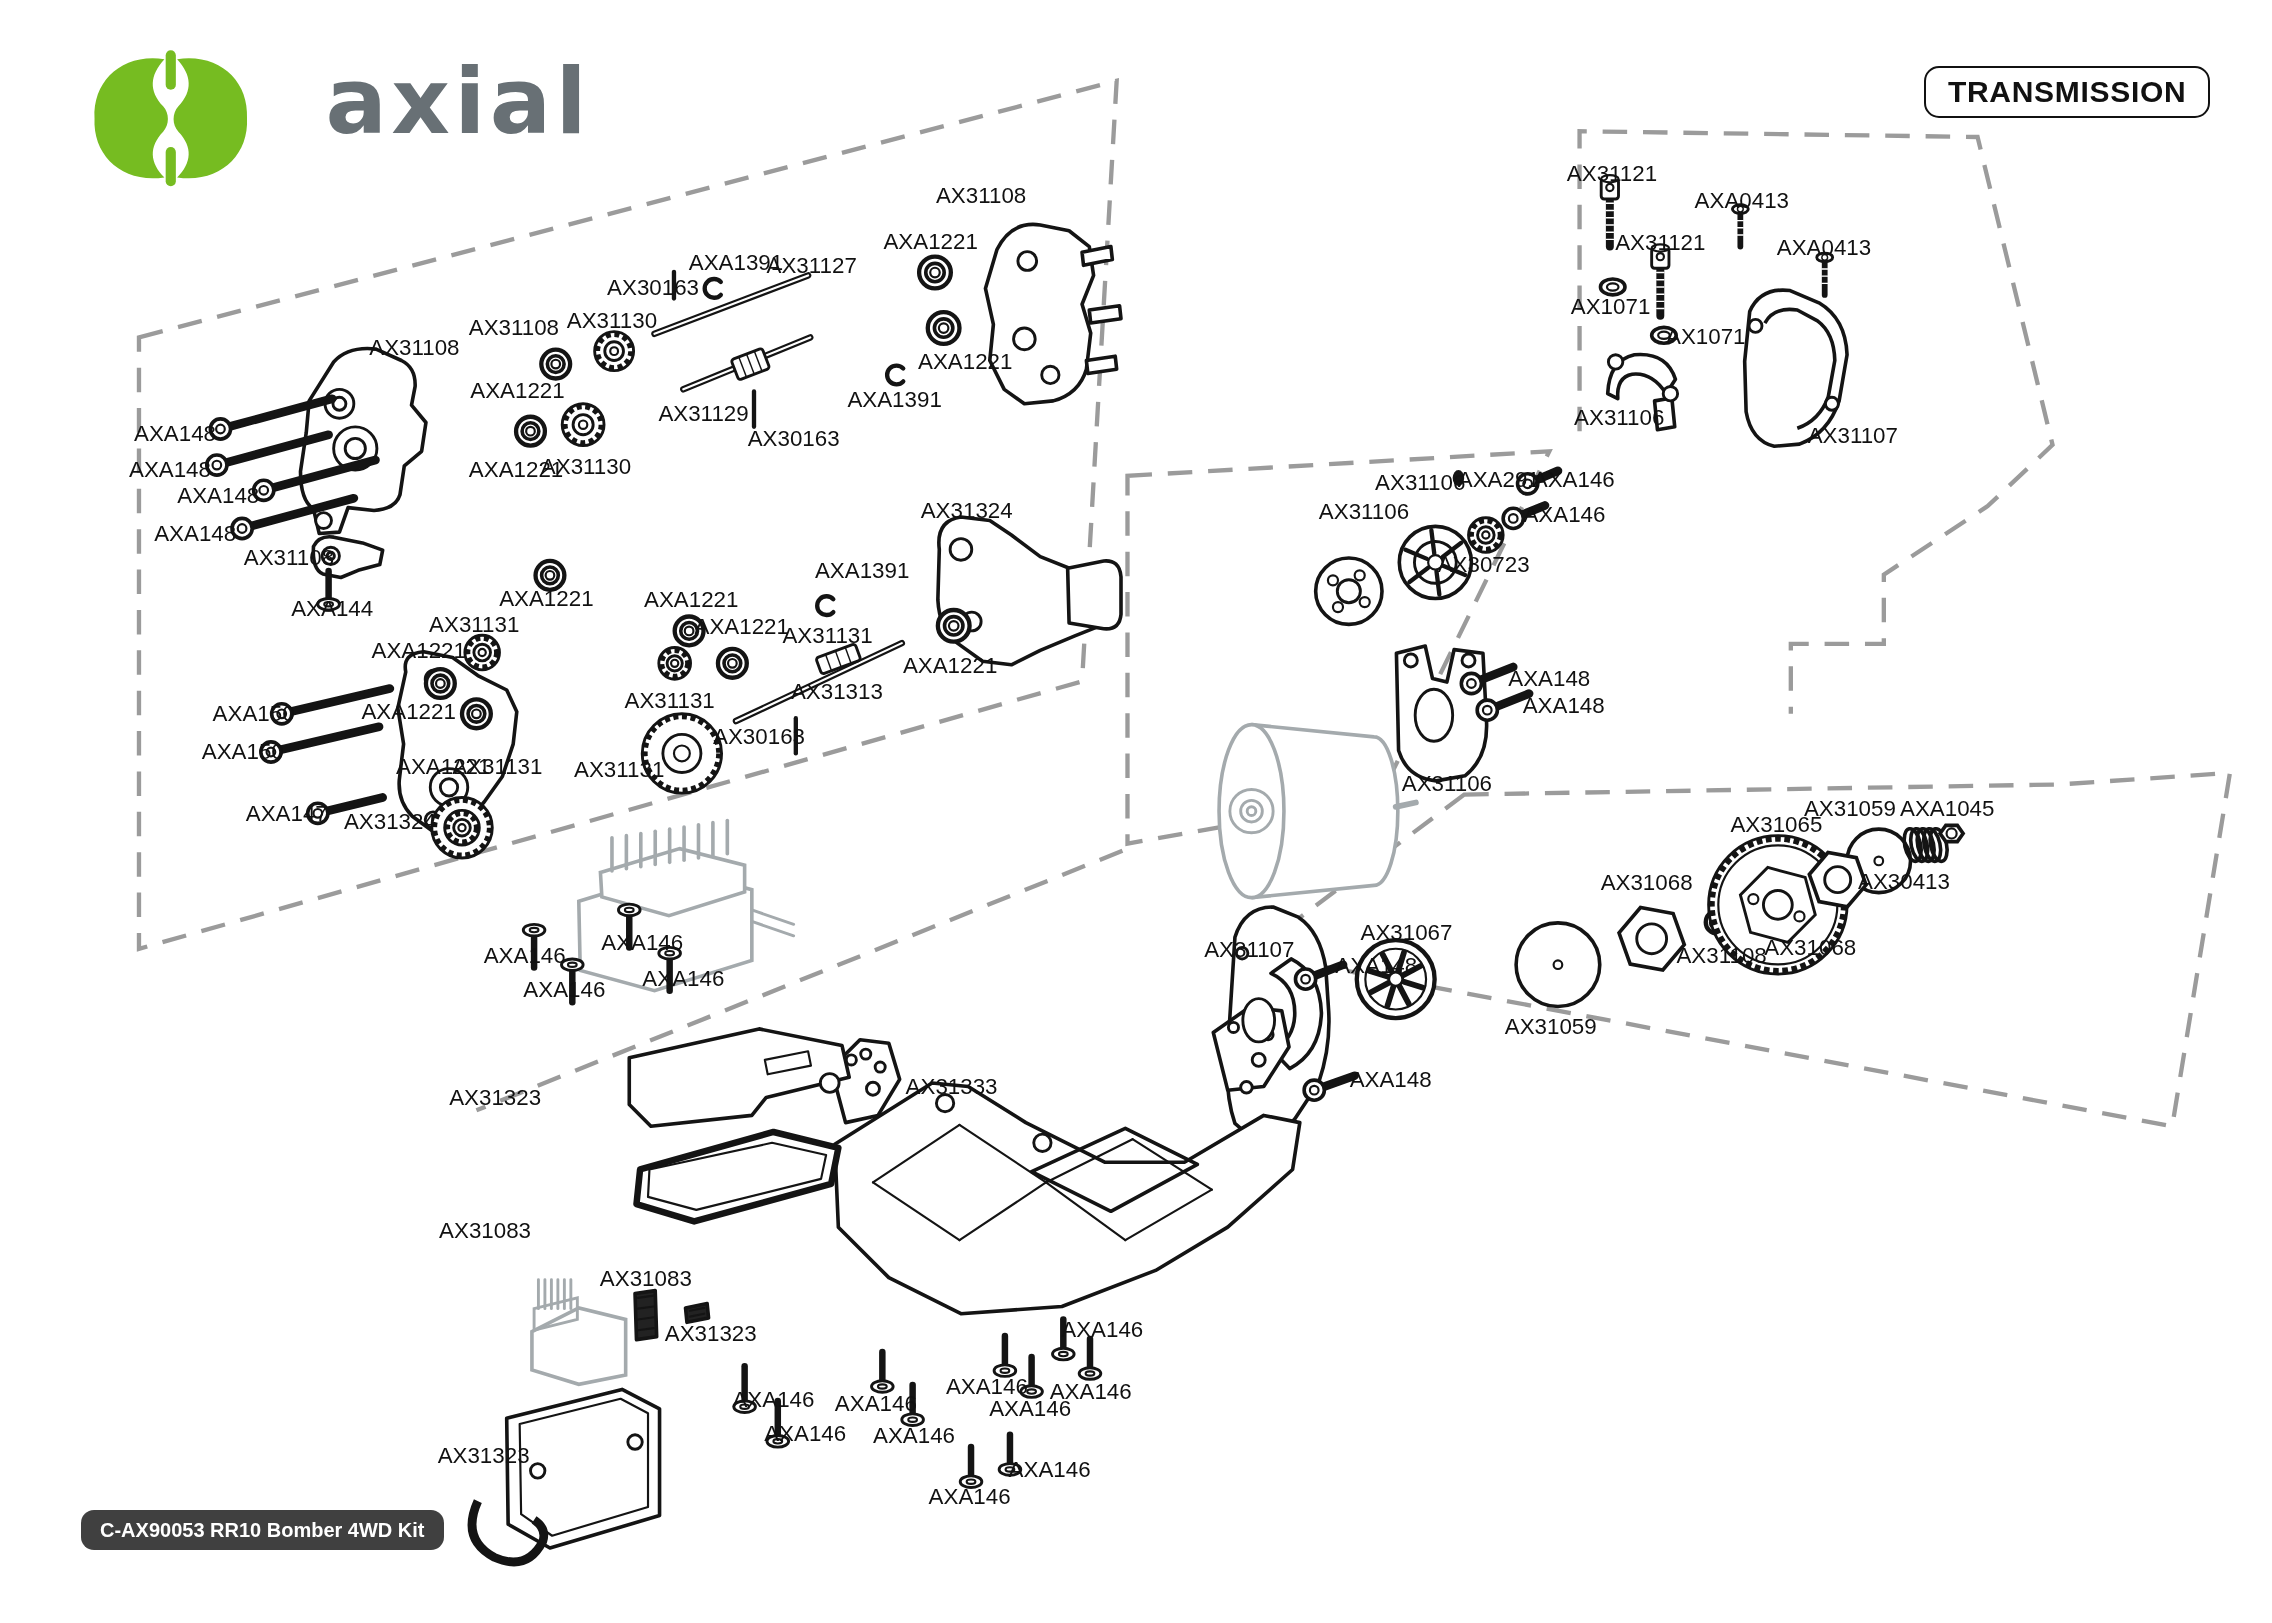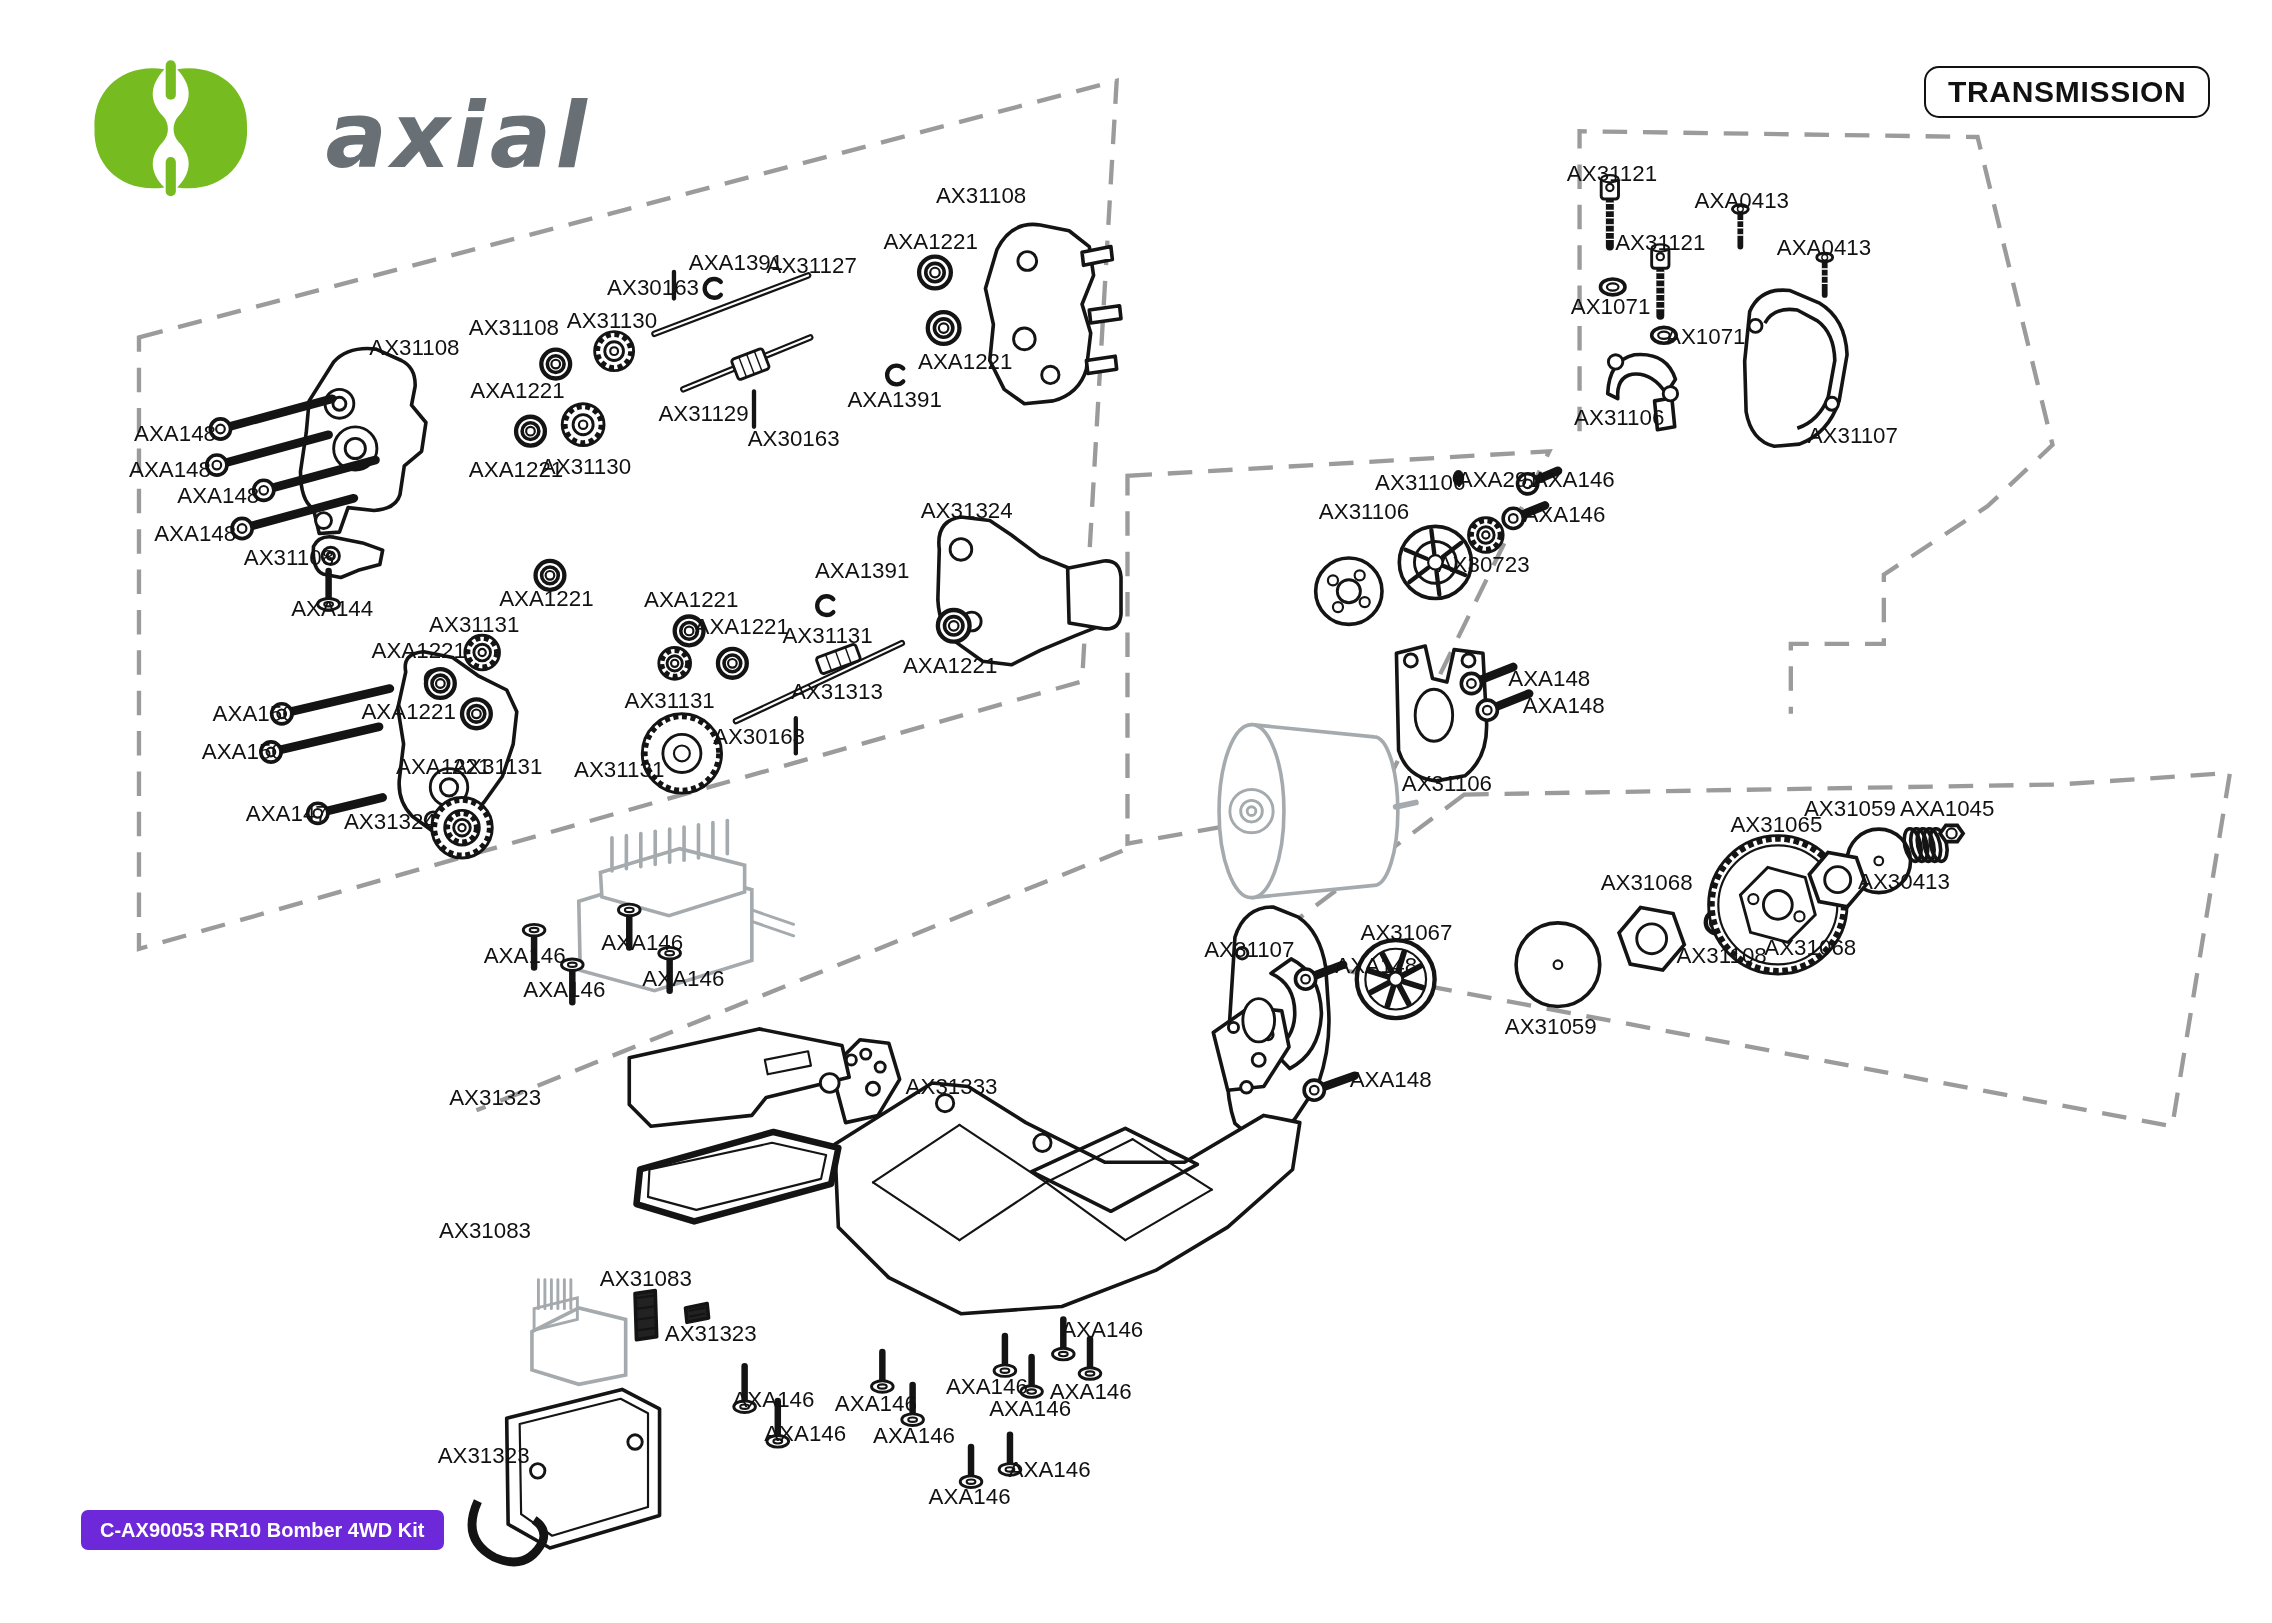--- a/index.html
+++ b/index.html
@@ -1,25 +1,25 @@
 <!DOCTYPE html>
 <html style="font-size:11.5px"><head>
 <meta charset="utf-8">
 <style>
   html,body{margin:0;padding:0;background:#e8e8e8;}
   .page{position:relative;width:2273px;height:1623px;background:#ffffff;overflow:hidden;
         font-family:"Liberation Sans",sans-serif;}
-  .logo{position:absolute;left:85px;top:52px;display:flex;align-items:center;font-style:italic;}
+  .logo{position:absolute;left:85px;top:42px;display:flex;}
   .brand-text{font-weight:bold;font-size:91px;letter-spacing:4.3px;color:#687075;
               font-family:"DejaVu Sans","Liberation Sans",sans-serif;margin-left:24.5px;margin-top:7.2px;}
   .title-badge{position:absolute;right:63px;top:66px;border:2.9px solid #111;border-radius:15px;
                padding:7.2px 21.6px;font-size:30px;font-weight:bold;letter-spacing:0.7px;color:#111;
                background:#fff;}
-  .kit-badge{position:absolute;left:81px;top:1510px;background:#6d28d9;color:#fff;
-             border-radius:7px;padding:8.7px 19px;font-size:20px;font-weight:bold;}
+  .kit-badge{position:absolute;left:81px;top:1510px;background:#404040;color:#fff;
+             border-radius:13px;padding:8.7px 19px;font-size:20px;font-weight:bold;}
   svg.diagram{position:absolute;left:0;top:0;width:2273px;height:1623px;}
   svg text.plabel{font-family:"Liberation Sans",sans-serif;font-size:31px;fill:#111;}
 </style>
 </head>
 <body>
 
 <div class="page">
 
   <div class="logo">
     <svg width="216" height="159" viewBox="80 40 340 240">

